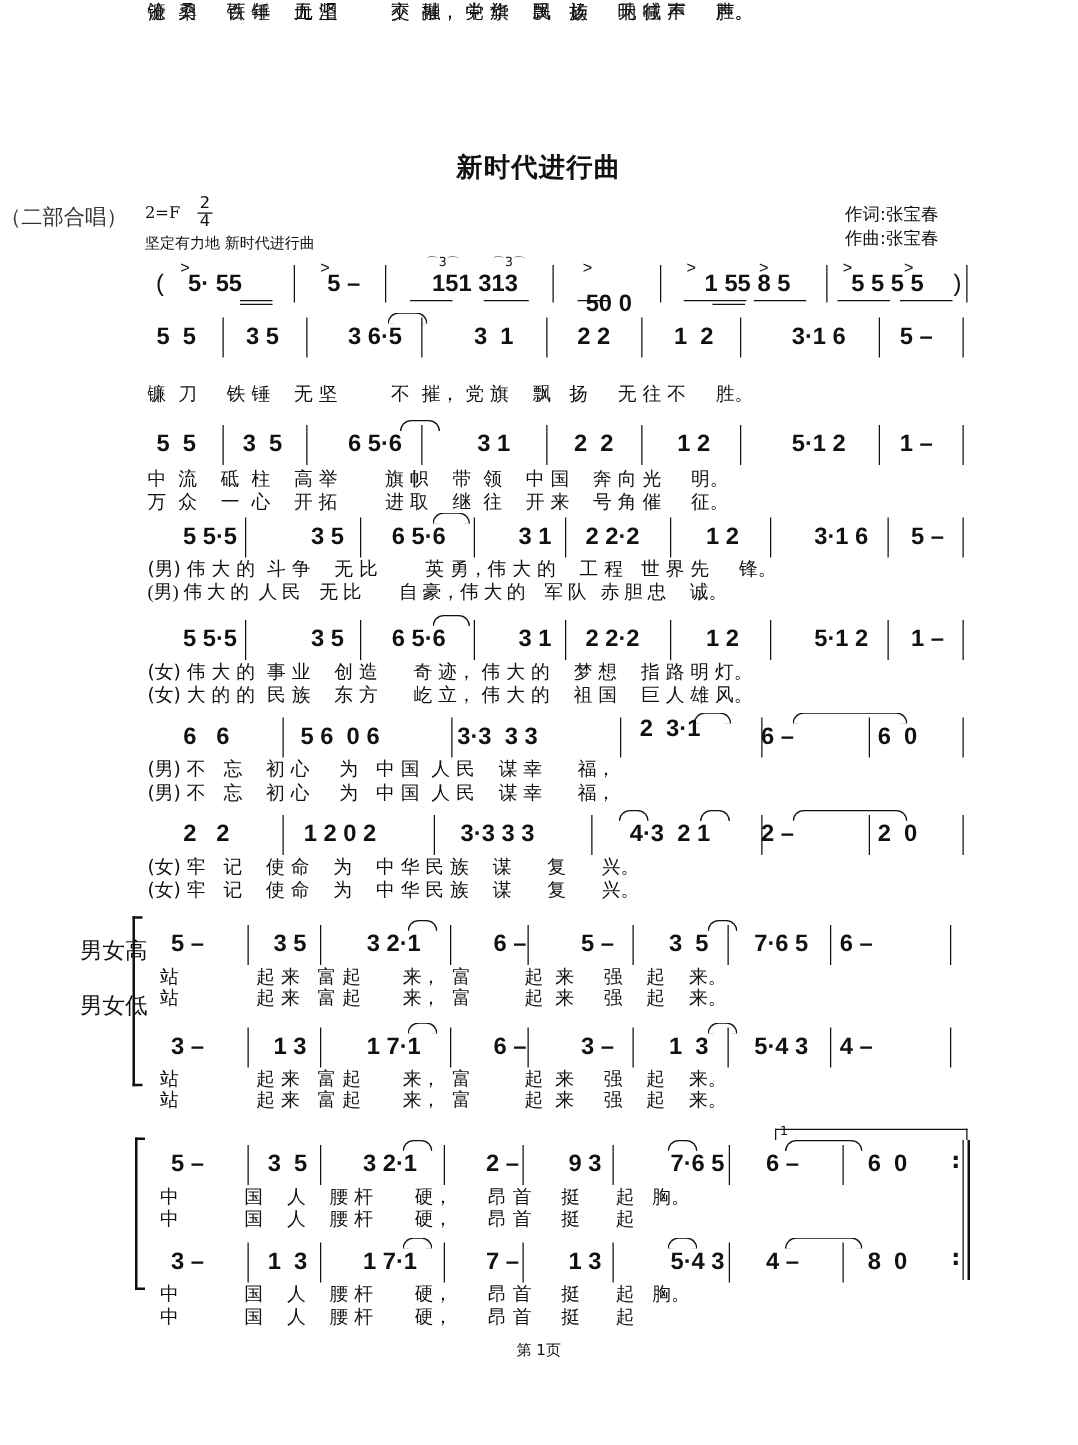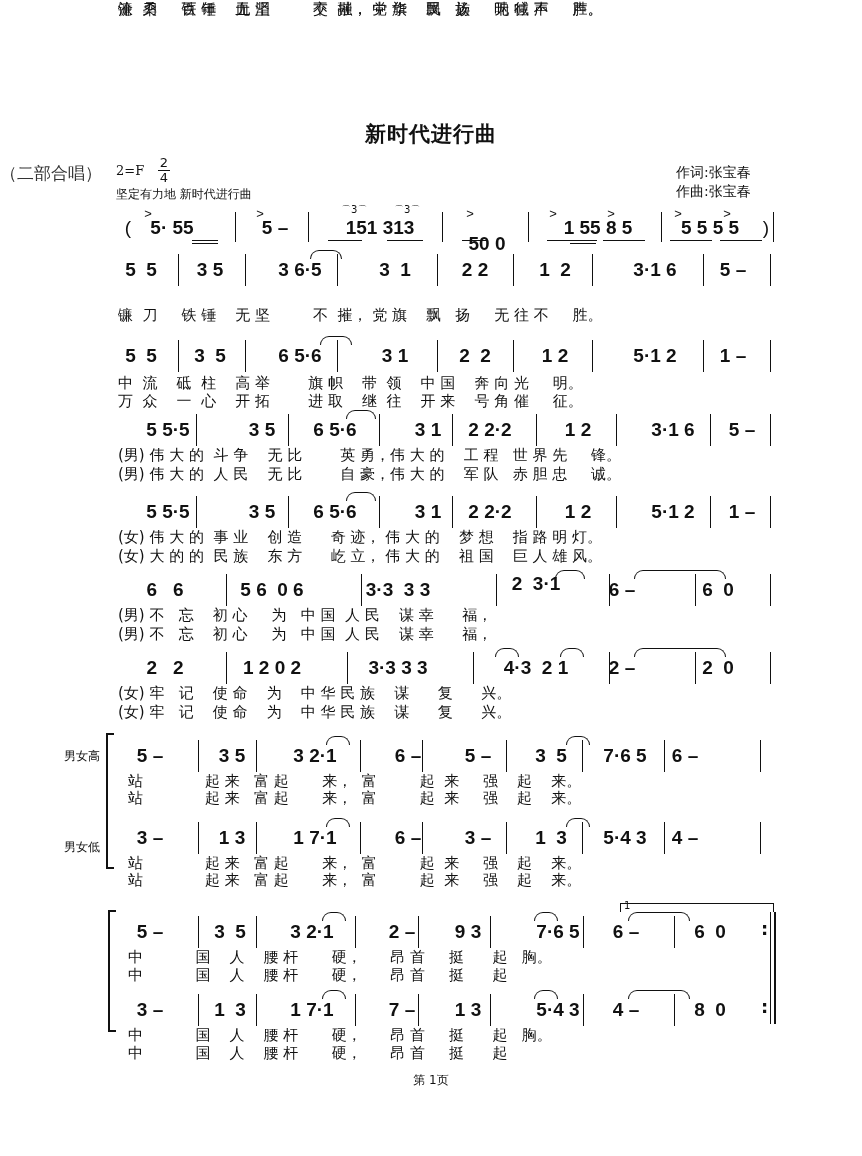--- a/index.html
+++ b/index.html
@@ -13,21 +13,21 @@
   .tempo{left:116px;top:186px;font-size:12px;}
   .credits{left:676px;top:163px;font-size:14px;line-height:19px;}
   .n{position:absolute;font-family:"Liberation Sans",sans-serif;font-weight:bold;font-size:19px;line-height:24px;white-space:pre;transform:translateX(-50%);}
   .lyr{position:absolute;font-size:15px;line-height:18px;white-space:pre;}
   .bar{position:absolute;width:1px;background:#111;}
   .bar2{position:absolute;width:2px;background:#111;}
   .ul{position:absolute;height:1px;background:#111;}
   .slur{position:absolute;border:1.3px solid #111;border-bottom:none;border-radius:12px 12px 0 0;height:8px;}
   .acc{position:absolute;font-size:13px;font-family:"Liberation Sans",sans-serif;transform:translateX(-50%);}
   .trip{position:absolute;font-size:10px;}
-  .label{position:absolute;font-size:12px;}
+  .label{position:absolute;font-size:18px;}
   .brace{position:absolute;border:2px solid #111;border-right:none;width:6px;}
   .footer{left:0;width:862px;top:1072px;text-align:center;font-size:12px;}
   .volta{position:absolute;border-top:1px solid #111;border-left:1px solid #111;border-right:1px solid #111;height:8px;}
   .repdots{position:absolute;font-weight:bold;font-size:18px;}
 </style>
 </head>
 <body>
 
 <div class="abs title">新时代进行曲</div>
 <div class="abs subtitle">（二部合唱）</div>
@@ -130,21 +130,21 @@
     <span class="n" style="left: 742px; top: 418px;">5 –</span>
     <div class="bar" style="left: 196px; top: 414px; height: 32px;"></div>
     <div class="bar" style="left: 288px; top: 414px; height: 32px;"></div>
     <div class="bar" style="left: 379px; top: 414px; height: 32px;"></div>
     <div class="bar" style="left: 452px; top: 414px; height: 32px;"></div>
     <div class="bar" style="left: 536px; top: 414px; height: 32px;"></div>
     <div class="bar" style="left: 616px; top: 414px; height: 32px;"></div>
     <div class="bar" style="left: 710px; top: 414px; height: 32px;"></div>
     <div class="bar" style="left: 770px; top: 414px; height: 32px;"></div>
     <div class="lyr" style="left: 118px; top: 446px;">(男) 伟 大 的  斗 争    无 比        英 勇，伟 大 的    工 程   世 界 先     锋。</div>
-    <div class="lyr" style="left: 118px; top: 465px;">(男) 伟 大 的  人 民    无 比        自 豪，伟 大 的    军 队   赤 胆 忠     诚。</div>
+    <div class="lyr" style="left: 118px; top: 465px; font-family: Liberation Serif, serif;">(男) 伟 大 的  人 民    无 比        自 豪，伟 大 的    军 队   赤 胆 忠     诚。</div>
     <div class="slur" style="left: 346px; top: 410px; width: 28px;"></div>
     <span class="n" style="left: 168px; top: 500px;">5 5·5</span>
     <span class="n" style="left: 262px; top: 500px;">3 5</span>
     <span class="n" style="left: 335px; top: 500px;">6 5·6</span>
     <span class="n" style="left: 428px; top: 500px;">3 1</span>
     <span class="n" style="left: 490px; top: 500px;">2 2·2</span>
     <span class="n" style="left: 578px; top: 500px;">1 2</span>
     <span class="n" style="left: 673px; top: 500px;">5·1 2</span>
     <span class="n" style="left: 742px; top: 500px;">1 –</span>
     <div class="bar" style="left: 196px; top: 496px; height: 32px;"></div>
@@ -267,21 +267,21 @@
     <div class="bar" style="left: 583px; top: 994px; height: 32px;"></div>
     <div class="bar" style="left: 674px; top: 994px; height: 32px;"></div>
     <div class="lyr" style="left: 128px; top: 1026px;">中           国    人    腰 杆       硬，      昂 首     挺      起   胸。</div>
     <div class="lyr" style="left: 128px; top: 1044px;">中           国    人    腰 杆       硬，      昂 首     挺      起</div>
     <div class="slur" style="left: 322px; top: 990px; width: 22px;"></div>
     <div class="slur" style="left: 534px; top: 990px; width: 22px;"></div>
     <div class="slur" style="left: 628px; top: 990px; width: 60px;"></div>
   </div>
 
 <div class="label" style="left:64px;top:748px;">男女高</div>
-<div class="label" style="left:64px;top:839px;">男女低</div>
+<div class="label" style="left:64px;top:792px;">男女低</div>
 <div class="brace" style="left:106px;top:733px;height:132px;"></div>
 <div class="brace" style="left:108px;top:910px;height:118px;"></div>
 
 <div class="volta" style="left:620px;top:903px;width:152px;"></div>
 <span class="label" style="left:624px;top:900px;font-size:10px;">1</span>
 <span class="repdots" style="left:761px;top:918px;">:</span>
 <span class="repdots" style="left:761px;top:996px;">:</span>
 <div class="bar2" style="left:774px;top:912px;height:112px;"></div>
 <div class="bar" style="left:770px;top:912px;height:112px;"></div>
 

